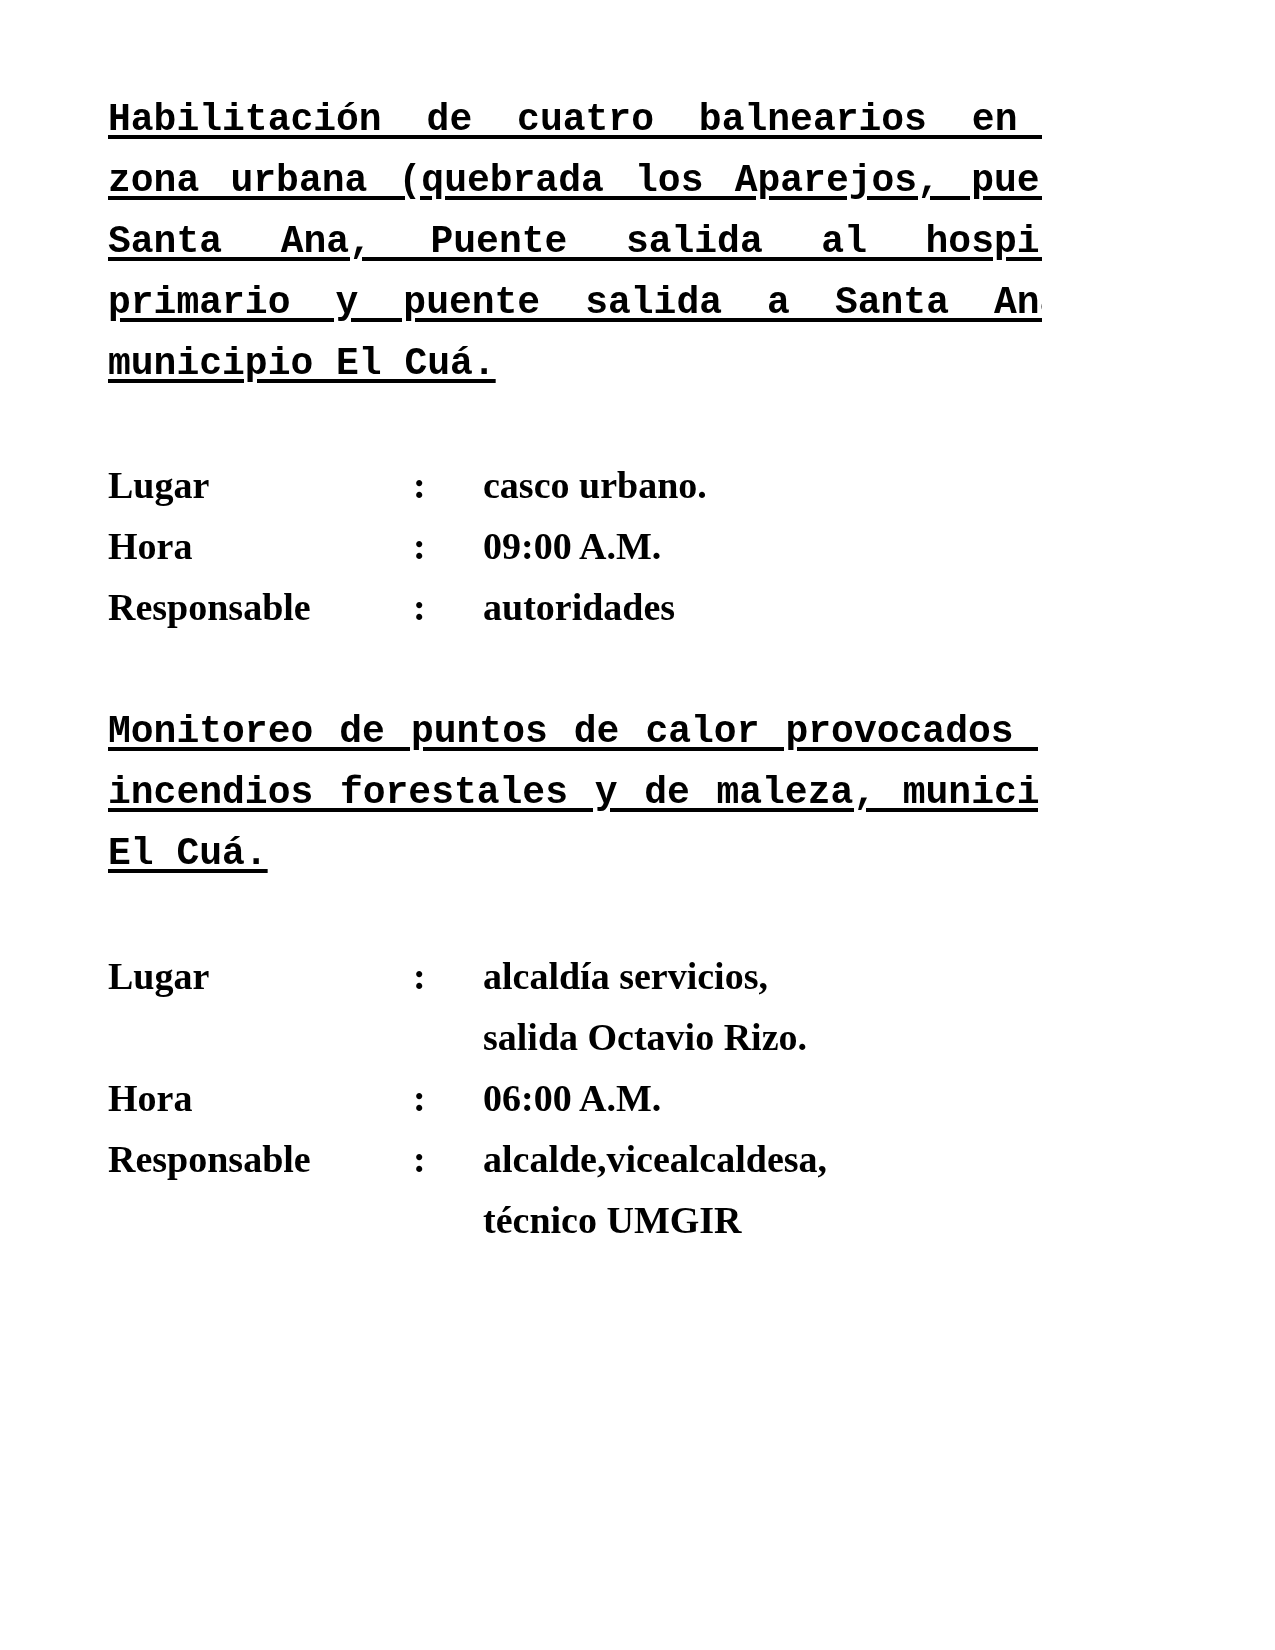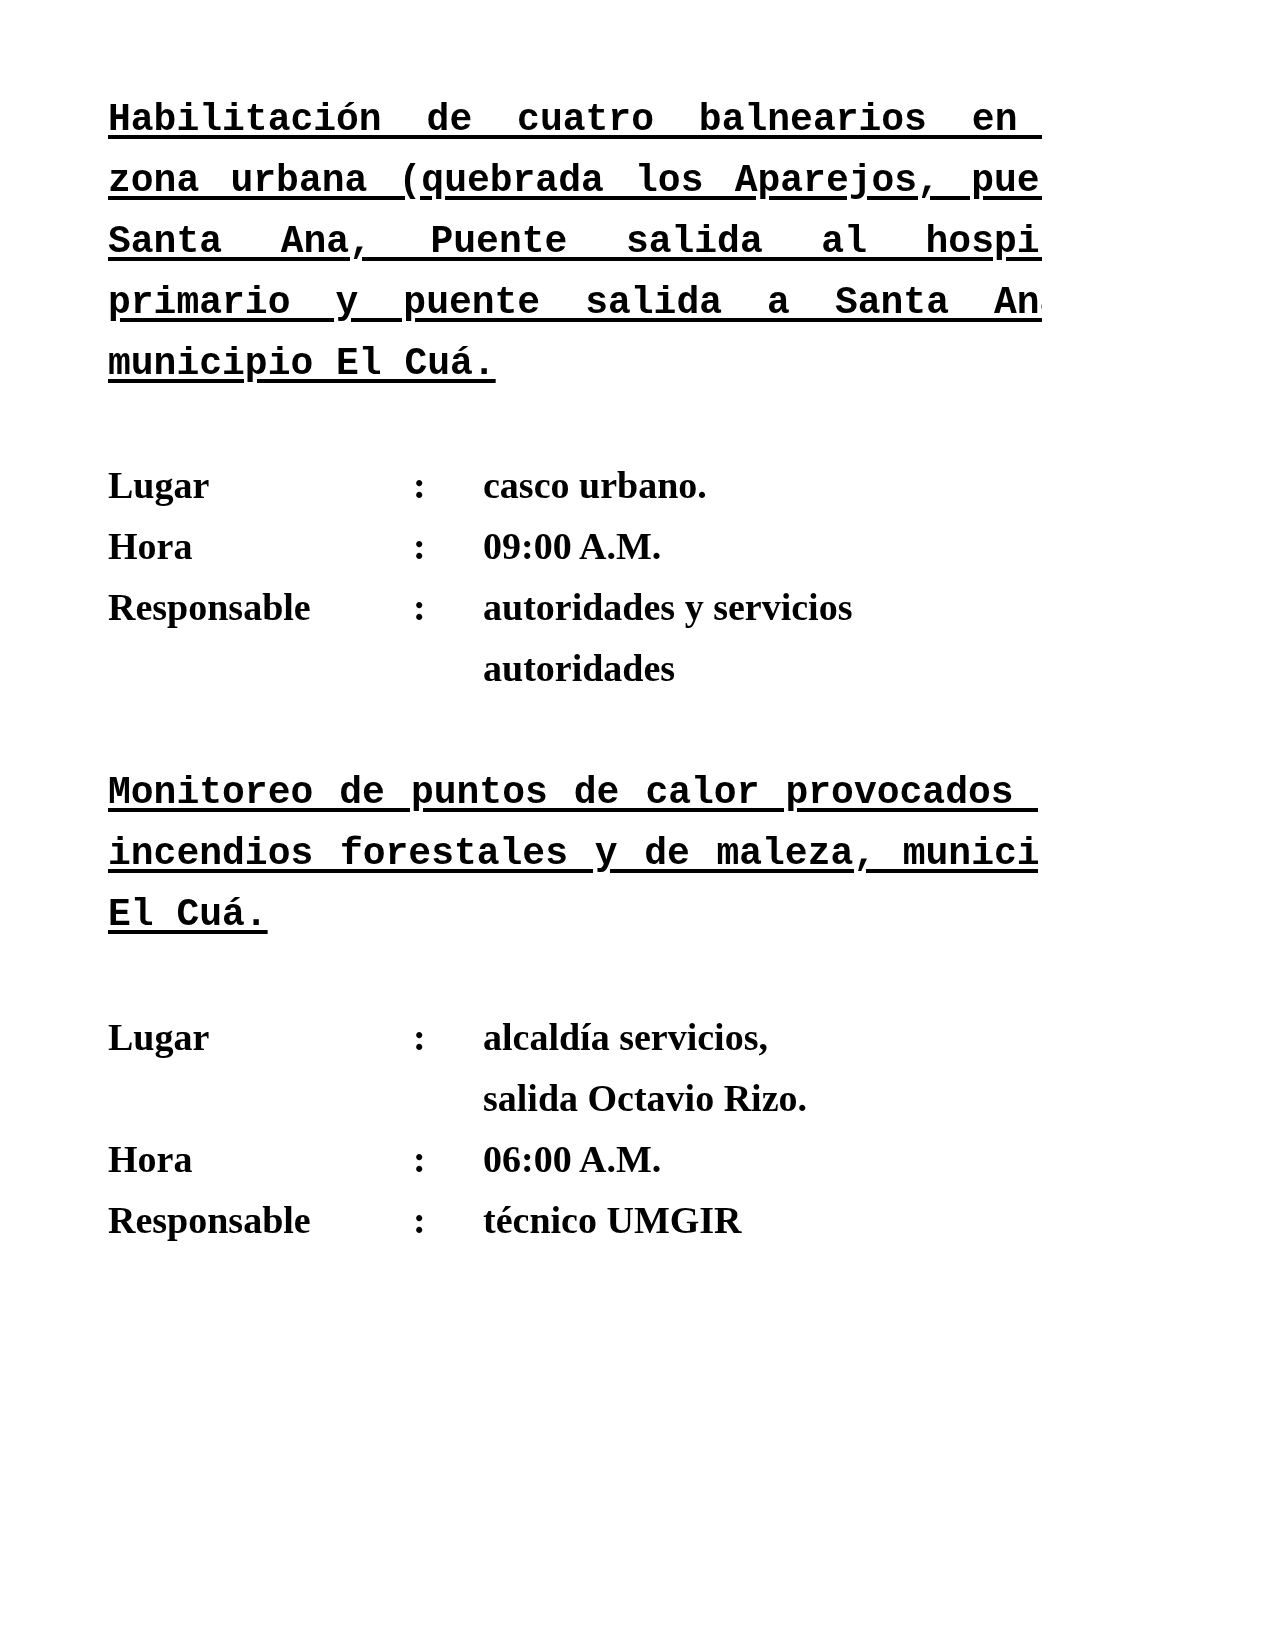--- a/index.html
+++ b/index.html
@@ -84,21 +84,20 @@
           <div class="colon">:</div>
           <div class="value">
             <div class="vline">09:00 A.M.</div>
           </div>
         </div>
 
         <div class="row">
           <div class="label">Responsable</div>
           <div class="colon">:</div>
           <div class="value">
-            <div class="vline">autoridades y servicios</div>
             <div class="vline">autoridades</div>
           </div>
         </div>
 
       </div>
     </section>
 
     <section>
       <p class="heading rows-gap-heading">Monitoreo de puntos de calor provocados por incendios forestales y de maleza, municipio El Cuá.</p>
 
@@ -118,20 +117,21 @@
           <div class="colon">:</div>
           <div class="value">
             <div class="vline">06:00 A.M.</div>
           </div>
         </div>
 
         <div class="row">
           <div class="label">Responsable</div>
           <div class="colon">:</div>
           <div class="value">
+            <div class="vline">alcalde,vicealcaldesa,</div>
             <div class="vline">técnico UMGIR</div>
           </div>
         </div>
 
       </div>
     </section>
 
   </div>
 </div>
 

